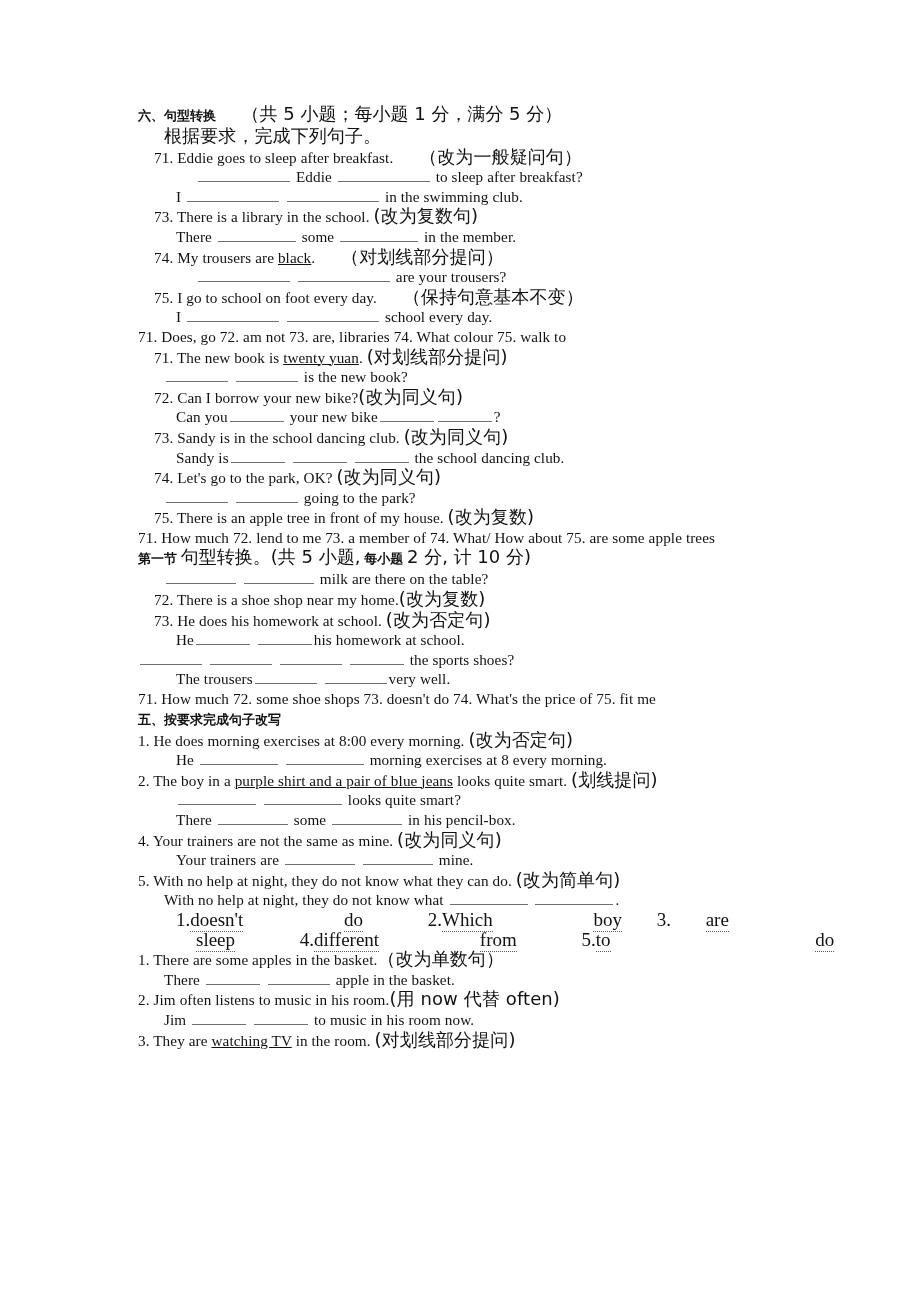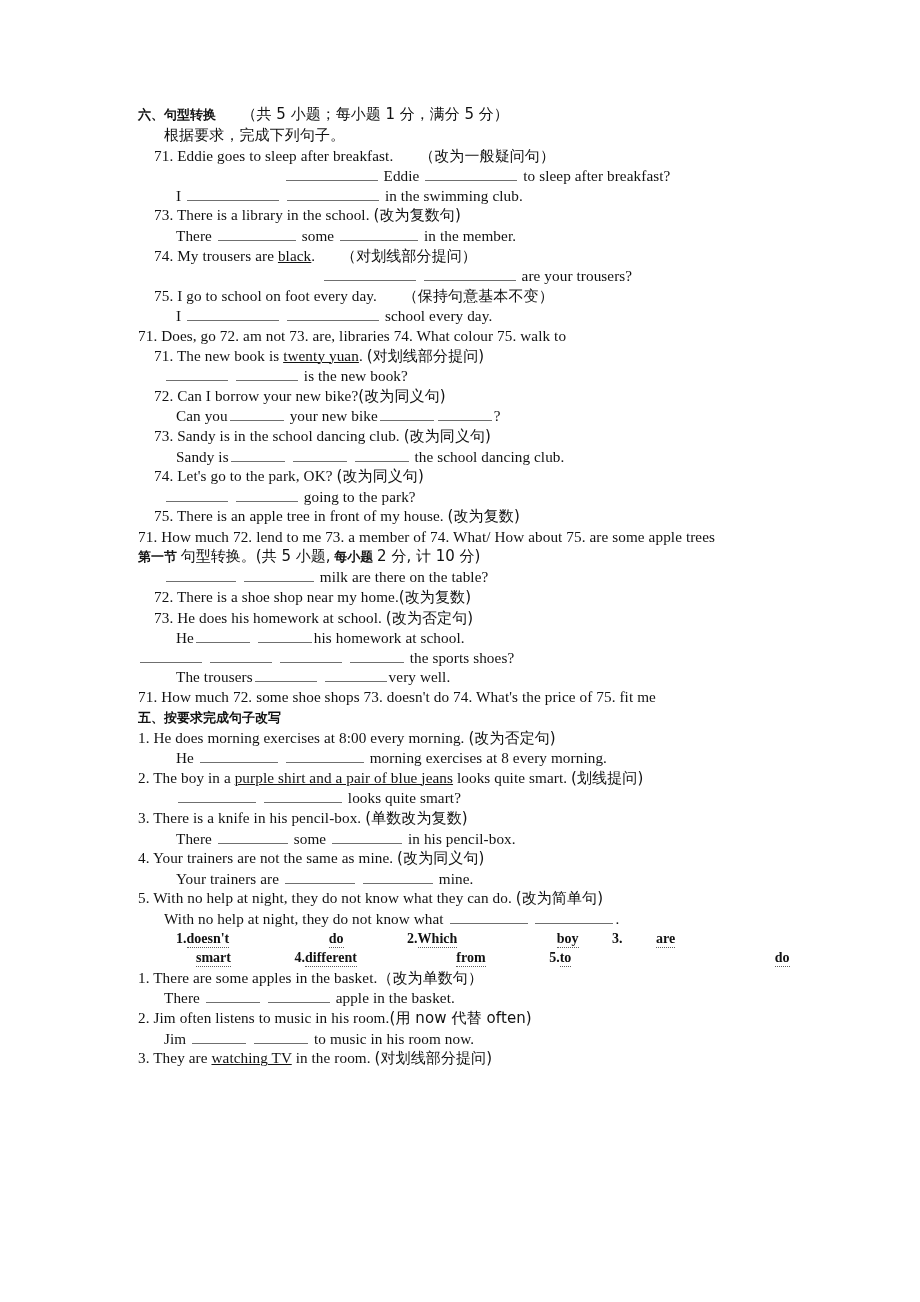--- a/index.html
+++ b/index.html
@@ -29,56 +29,55 @@
     width: 620px;
   }
   .ln {
     font-size: 15.2px;
     line-height: 19.6px;
     white-space: nowrap;
     letter-spacing: 0.1px;
   }
   .cn {
     font-family: "DejaVu Sans", "Liberation Sans", sans-serif;
-    font-size: 15px;
+    font-size: 18px;
     text-align: right;
   }
   .cn-b {
     font-family: "DejaVu Sans", "Liberation Sans", sans-serif;
     font-size: 13px;
     font-weight: bold;
   }
   .sec-head {
     font-size: 15.2px;
     line-height: 20px;
     white-space: nowrap;
   }
   .i1 { padding-left: 16px; }
   .i2 { padding-left: 26px; }
   .i3 { padding-left: 38px; }
-  .i4 { padding-left: 58px; text-align: center; }
+  .i4 { padding-left: 58px; }
   .ul { text-decoration: underline; text-decoration-thickness: 1px; }
   
   .bl {
     display: inline-block;
     border-bottom: 1px solid #6f6f6f;
     height: 0.78em;
     margin: 0 2px;
     vertical-align: baseline;
   }
   .bl.w7  { width: 54px; }
   .bl.w8  { width: 62px; }
   .bl.w9  { width: 70px; }
   .bl.w10 { width: 78px; }
   .bl.w12 { width: 92px; }
   .ansrow {
-    font-size: 14px;
+    font-size: 19px;
     line-height: 19.6px;
     white-space: nowrap;
-    font-weight: bold;
   }
   .dotted {
     border-bottom: 1px dotted #5a5a5a;
     padding-bottom: 1px;
   }
   .gap-sm { display: inline-block; width: 30px; }
   .gap-md { display: inline-block; width: 60px; }
   .gap-lg { display: inline-block; width: 96px; }
   .gap-xl { display: inline-block; width: 140px; }
   .spacer2 { display:inline-block; width: 18px; }
@@ -278,25 +277,20 @@
       <span>2.</span>
       <span>The boy in a </span><span class="ul">purple shirt and a pair of blue jeans</span><span> looks quite smart.</span>
       <span class="cn">(划线提问)</span>
     </div>
     <div class="ln i3">
       <span class="bl w10"></span>
       <span class="bl w10"></span>
       <span>looks quite smart?</span>
     </div>
 
-    <div class="ln">
-      <span>3.</span>
-      <span>There is a knife in his pencil-box.</span>
-      <span class="cn">(单数改为复数)</span>
-    </div>
     <div class="ln i3">
       <span>There</span>
       <span class="bl w9"></span>
       <span>some</span>
       <span class="bl w9"></span>
       <span>in his pencil-box.</span>
     </div>
 
     <div class="ln">
       <span>4.</span>
@@ -323,21 +317,21 @@
 
     <div class="ansrow i3">
       <span>1.</span><span class="dotted">doesn't</span>
       <span class="gap-lg"></span><span class="dotted">do</span>
       <span class="gap-md"></span><span>2.</span><span class="dotted">Which</span>
       <span class="gap-lg"></span><span class="dotted">boy</span>
       <span class="gap-sm"></span><span>3.</span>
       <span class="gap-sm"></span><span class="dotted">are</span>
     </div>
     <div class="ansrow i4">
-      <span class="dotted">smart</span>
+      <span class="dotted">sleep</span>
       <span class="gap-md"></span><span>4.</span><span class="dotted">different</span>
       <span class="gap-lg"></span><span class="dotted">from</span>
       <span class="gap-md"></span><span>5.</span><span class="dotted">to</span>
       <span class="gap-xl"></span><span class="gap-md"></span><span class="dotted">do</span>
     </div>
 
     <div class="ln">
       <span>1.</span>
       <span>There are some apples in the basket.</span><span class="cn">（改为单数句）</span>
     </div>

